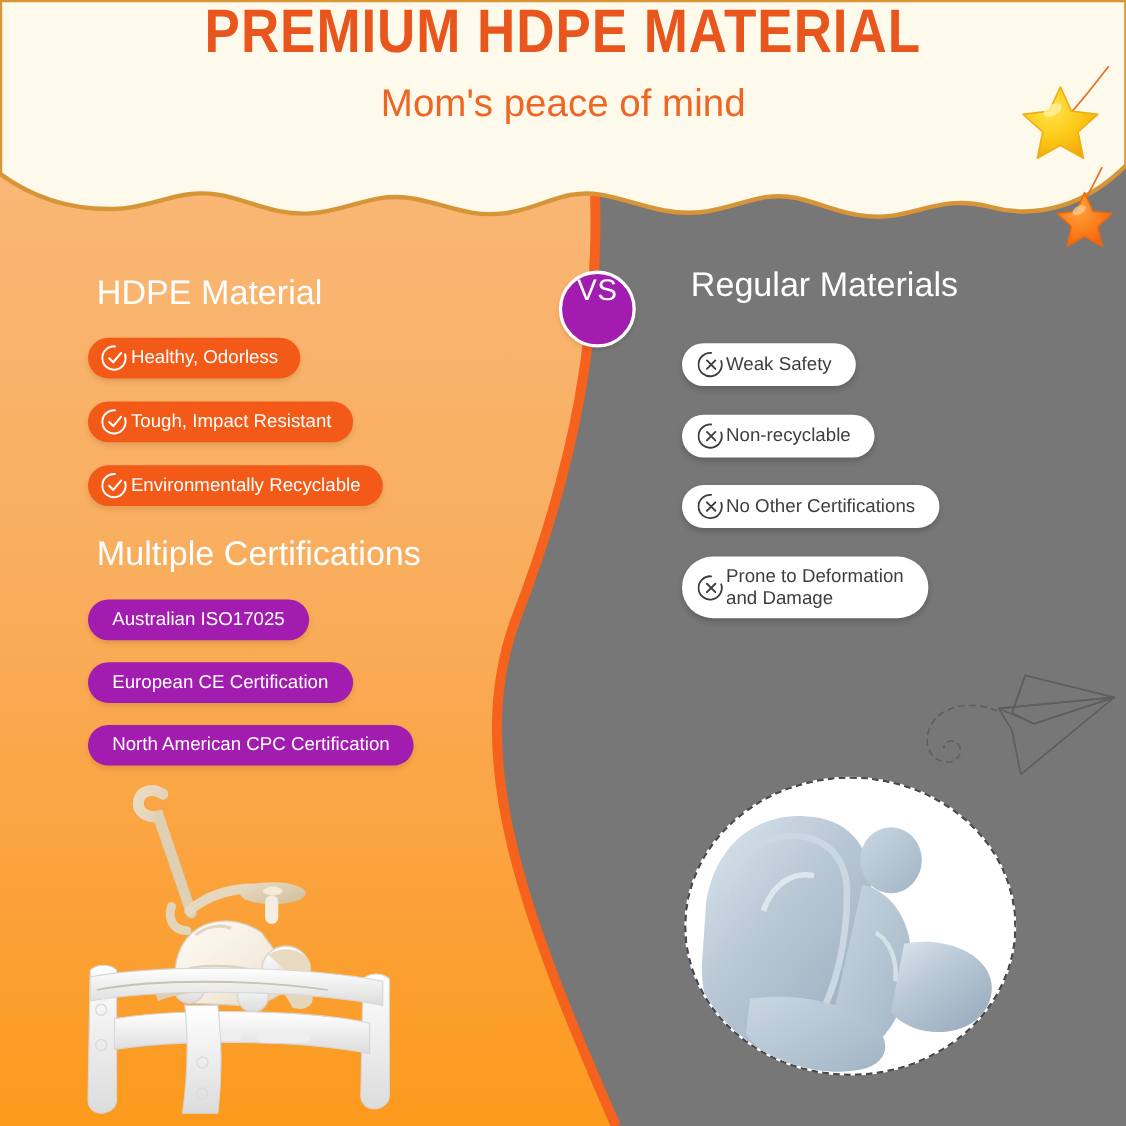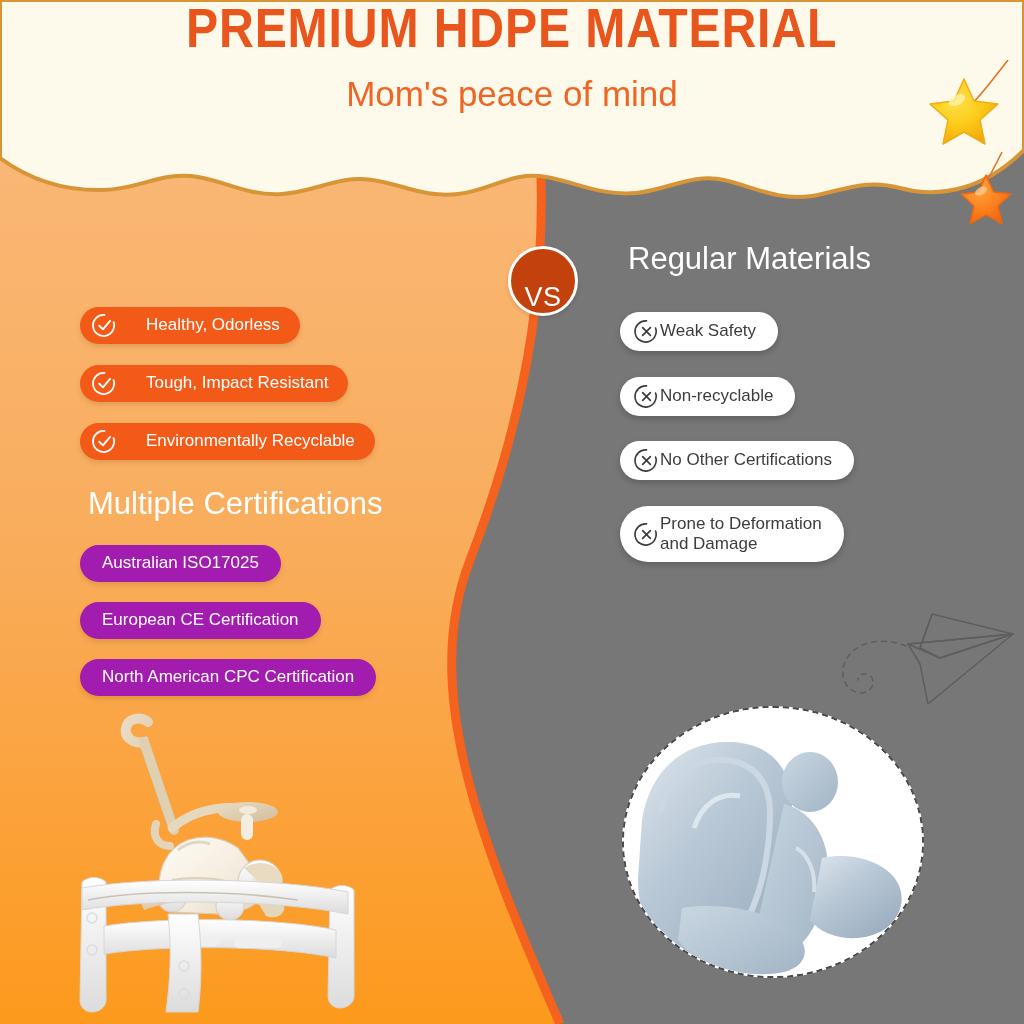--- a/index.html
+++ b/index.html
@@ -58,21 +58,21 @@
     display:flex; align-items:center;
     border-radius:999px;
     box-shadow:0 3px 5px rgba(120,70,20,0.18);
   }
   .pill-good {
     background:#F35A18;
     height:37px;
     padding:0 20px 0 12px;
     color:#ffffff;
     font-size:17px;
-    gap:29px;
+    gap:2px;
   }
   .pill-cert {
     background:#a21caf;
     height:37px;
     padding:0 22px;
     color:#ffffff;
     font-size:17px;
   }
   .pill-bad {
     background:#ffffff;
@@ -86,22 +86,22 @@
   .pill-bad.two-line { height:56px; }
   .pill-label { line-height:1.18; white-space:pre-line; }
 
   
   .ico { flex:0 0 auto; display:block; }
 
   
   .vs {
     position:absolute; left:508px; top:246px;
     width:70px; height:70px; border-radius:50%;
-    background:#c2410c; border:3px solid #ffffff;
-    display:flex; align-items:flex-end; justify-content:center;
+    background:#a21caf; border:3px solid #ffffff;
+    display:flex; align-items:flex-start; justify-content:center;
     color:#ffffff; font-size:27px; letter-spacing:0.5px;
     box-shadow:0 2px 4px rgba(0,0,0,0.12);
   }
 
   
   .stars { position:absolute; left:916px; top:60px; width:118px; height:180px; }
   .plane { position:absolute; left:828px; top:588px; width:196px; height:116px; }
 
   
   .product-left {
@@ -186,20 +186,21 @@
         <path d="M0,-25 L7.5,-8 L25,-6 L12,6 L16,24 L0,15 L-16,24 L-12,6 L-25,-6 L-7.5,-8 Z" fill="url(#starO)" stroke="#E9690F" stroke-width="1.4" stroke-linejoin="round"></path>
         <ellipse cx="-5" cy="-9" rx="6.5" ry="3.6" fill="#FFD29A" opacity="0.7" transform="rotate(-28 -5 -9)"></ellipse>
       </g>
     </svg>
   </div>
 
   <div class="vs">
     <span>VS</span>
   </div>
 
+  <div class="col-head head-left">HDPE Material</div>
 
   <div class="pill pill-good" style="left:80px; top:307px;">
     <svg class="ico" width="25" height="25" viewBox="0 0 26 26">
       <path d="M22.5,9.5 A11,11 0 1 1 13,2" fill="none" stroke="#fff" stroke-width="1.9" stroke-linecap="round"></path>
       <path d="M7.5,13.2 L11.4,17 L18.8,8.2" fill="none" stroke="#fff" stroke-width="2" stroke-linecap="round" stroke-linejoin="round"></path>
     </svg>
     <span class="pill-label">Healthy, Odorless</span>
   </div>
 
   <div class="pill pill-good" style="left:80px; top:365px;">

